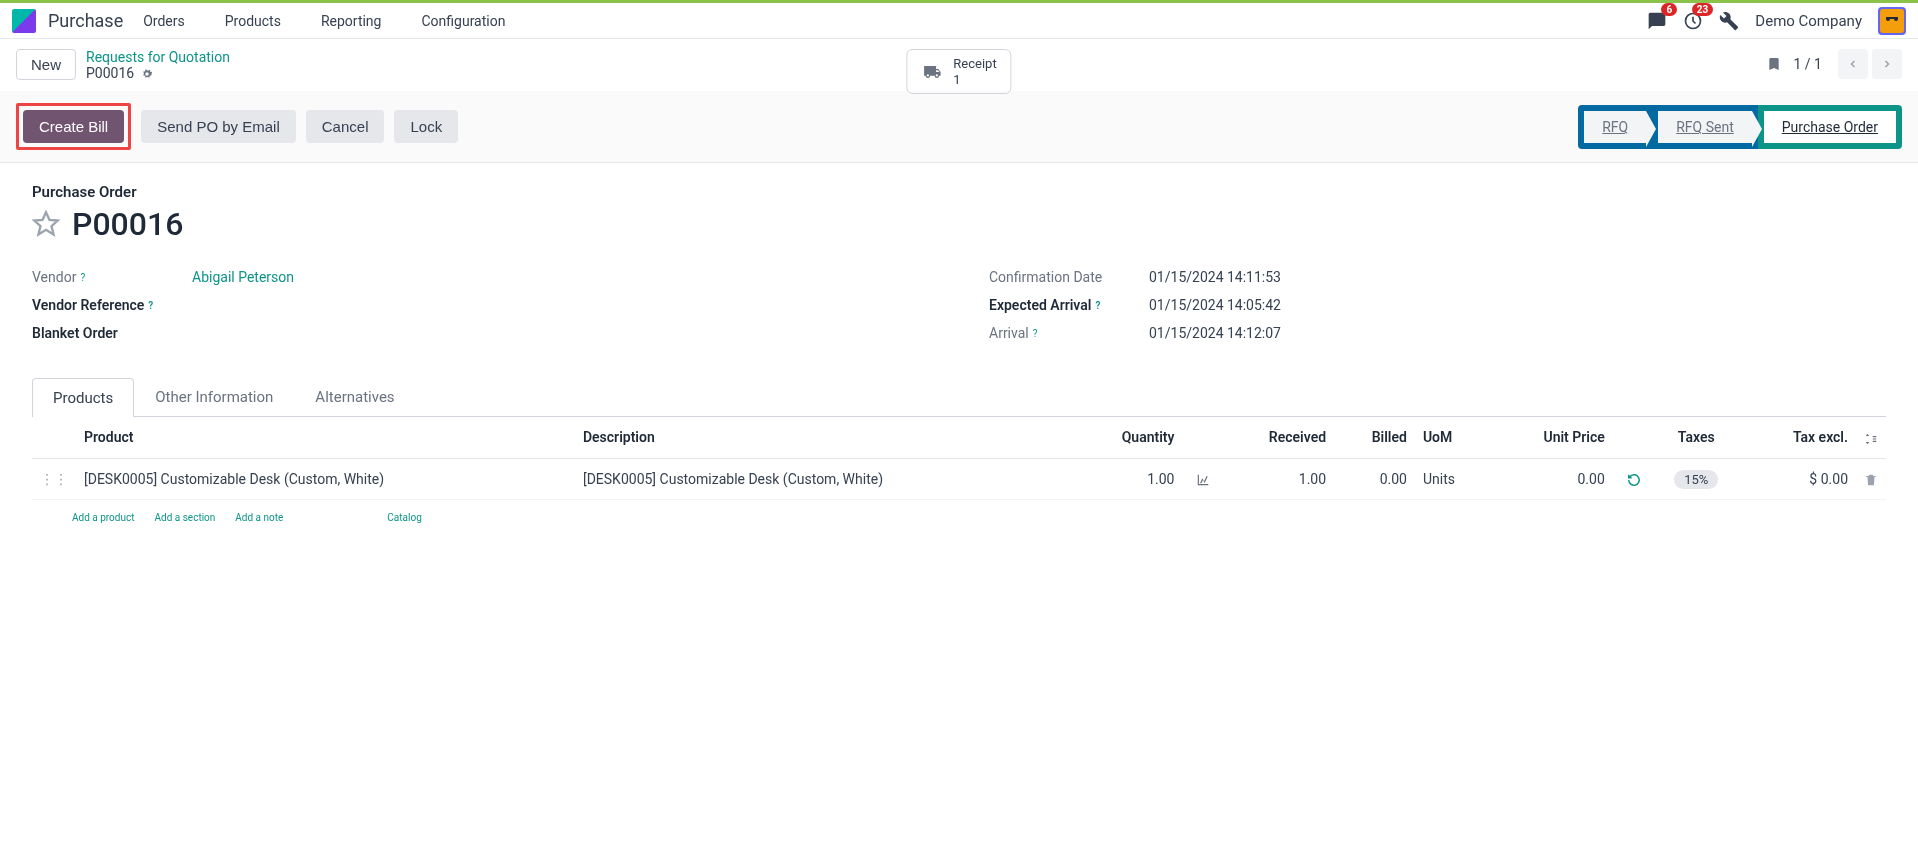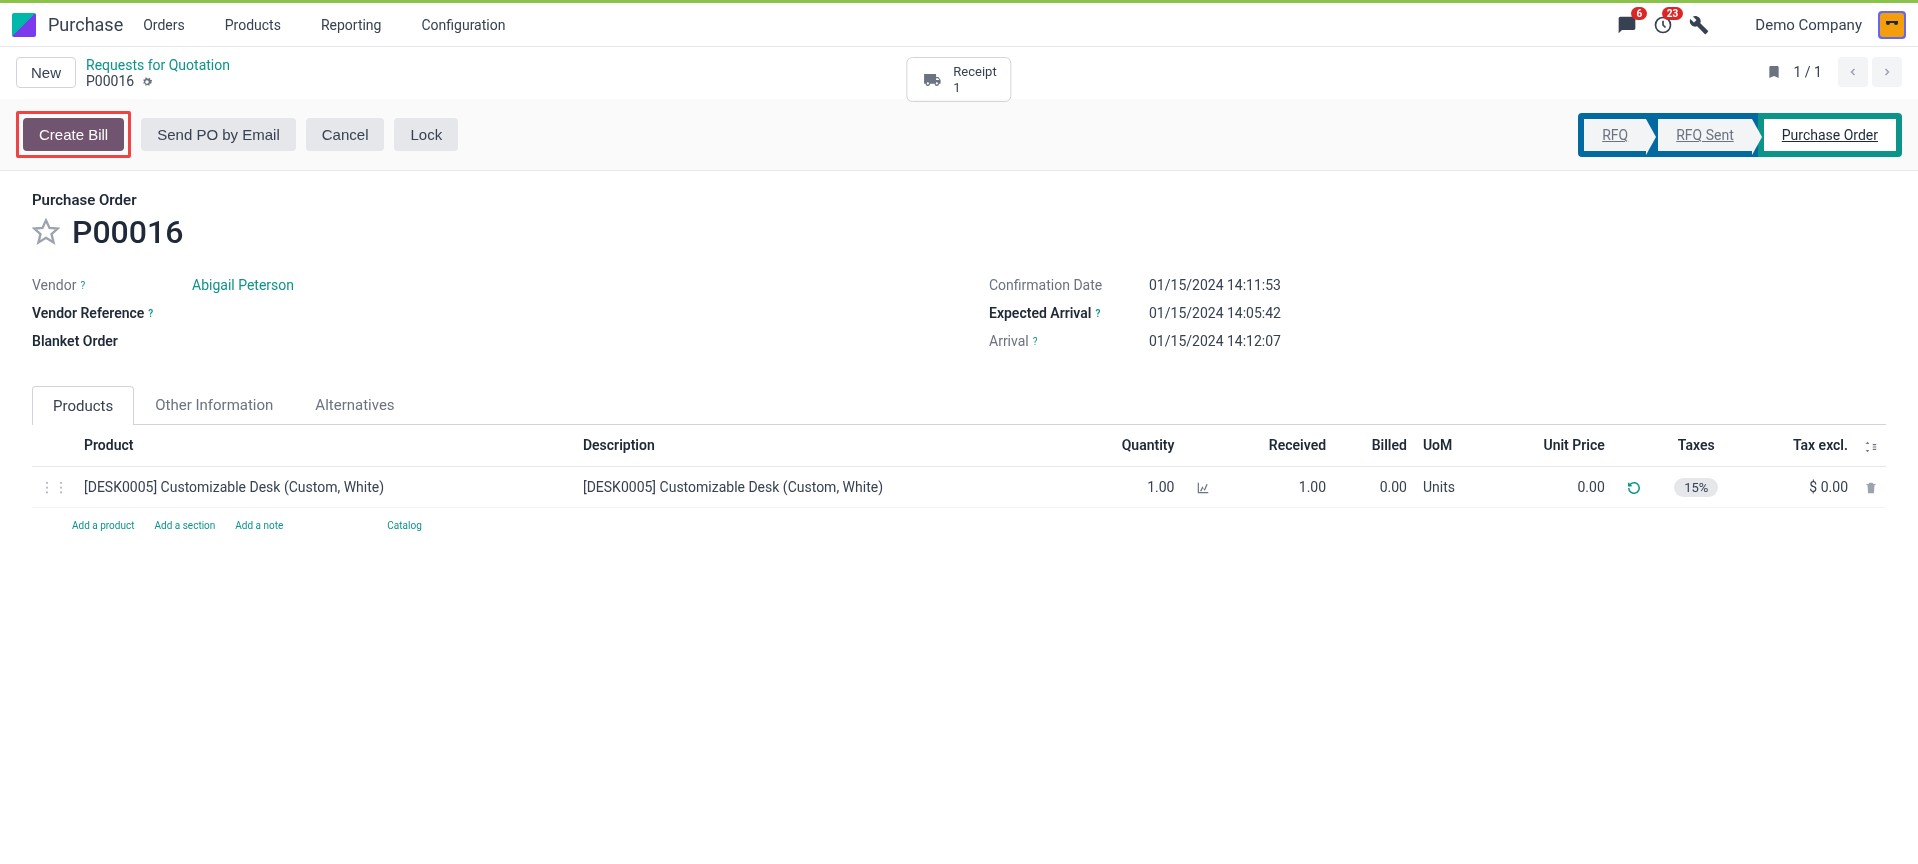--- a/index.html
+++ b/index.html
@@ -1,25 +1,25 @@
 <!DOCTYPE html>
 <html><head>
 <meta charset="utf-8">
 <style>
 * { box-sizing: border-box; margin: 0; padding: 0; }
 body { font-family: -apple-system, BlinkMacSystemFont, "Segoe UI", Roboto, sans-serif; font-size: 14px; color: #374151; background: #fff; border-top: 3px solid #8bc34a; }
-.topnav { display: flex; align-items: center; height: 44px; padding: 0 12px; border-bottom: 1px solid #e5e7eb; }
+.topnav { display: flex; align-items: center; height: 36px; padding: 0 12px; border-bottom: 1px solid #e5e7eb; }
 .app-icon { width: 24px; height: 24px; background: linear-gradient(135deg, #00b8a9 0%, #00b8a9 50%, #7c3aed 50%, #7c3aed 100%); margin-right: 12px; border-radius: 2px; }
 .app-name { font-size: 18px; color: #374151; margin-right: 20px; }
 .nav-links { display: flex; gap: 40px; }
 .nav-link { color: #374151; cursor: pointer; }
 .topnav-right { margin-left: auto; display: flex; align-items: center; gap: 16px; }
 .icon-btn { position: relative; cursor: pointer; color: #374151; }
 .badge { position: absolute; top: -8px; right: -10px; background: #dc2626; color: #fff; font-size: 10px; font-weight: bold; border-radius: 10px; padding: 1px 5px; min-width: 16px; text-align: center; }
-.company-name { font-size: 15px; color: #374151; margin-left: 30px; }
+.company-name { font-size: 15px; color: #374151; }
 .avatar { width: 28px; height: 28px; background: #6366f1; border-radius: 4px; display: flex; align-items: center; justify-content: center; font-size: 18px; }
 
 .breadcrumb-bar { display: flex; align-items: flex-start; padding: 10px 16px; gap: 10px; }
 .new-btn { border: 1px solid #d1d5db; background: #fff; padding: 6px 14px; border-radius: 4px; font-size: 15px; cursor: pointer; color: #374151; }
 .breadcrumb-col { display: flex; flex-direction: column; }
 .breadcrumb-link { color: #0d9488; font-size: 14px; cursor: pointer; }
 .breadcrumb-current { color: #374151; font-size: 14px; display: flex; align-items: center; gap: 6px; }
 .gear-small { cursor: pointer; color: #6b7280; }
 
 .receipt-box { margin-left: auto; margin-right: auto; border: 1px solid #d1d5db; border-radius: 6px; padding: 6px 14px; display: flex; align-items: center; gap: 10px; cursor: pointer; position: absolute; left: 50%; transform: translateX(-50%); }

